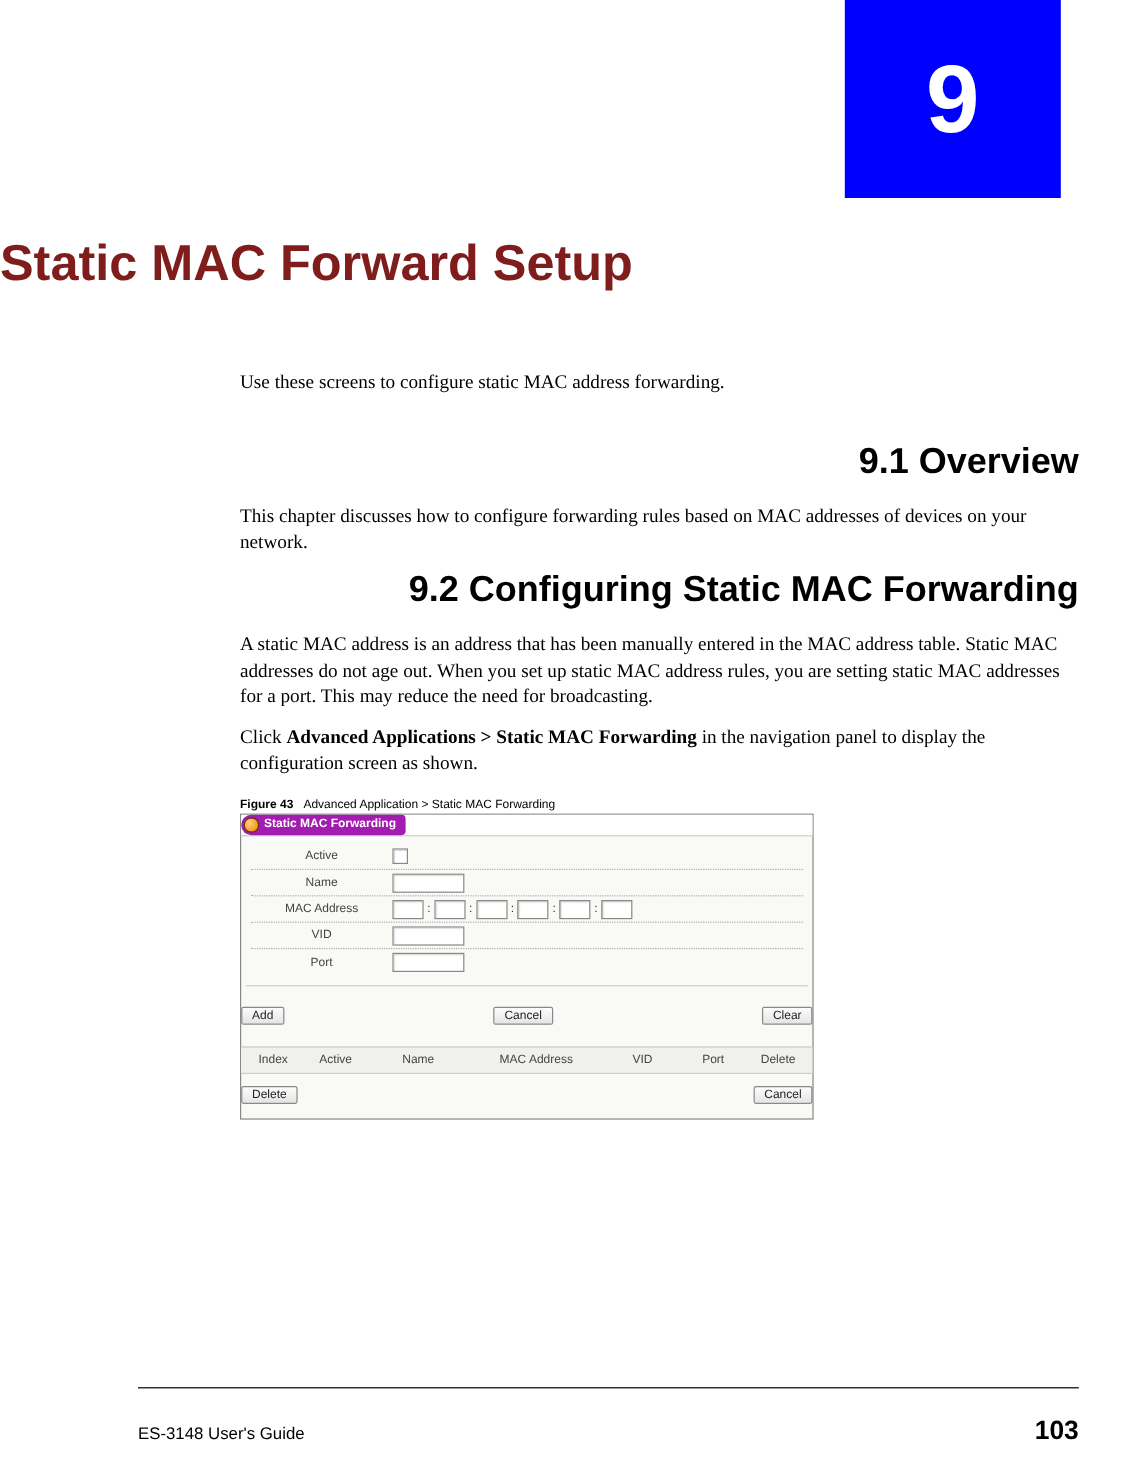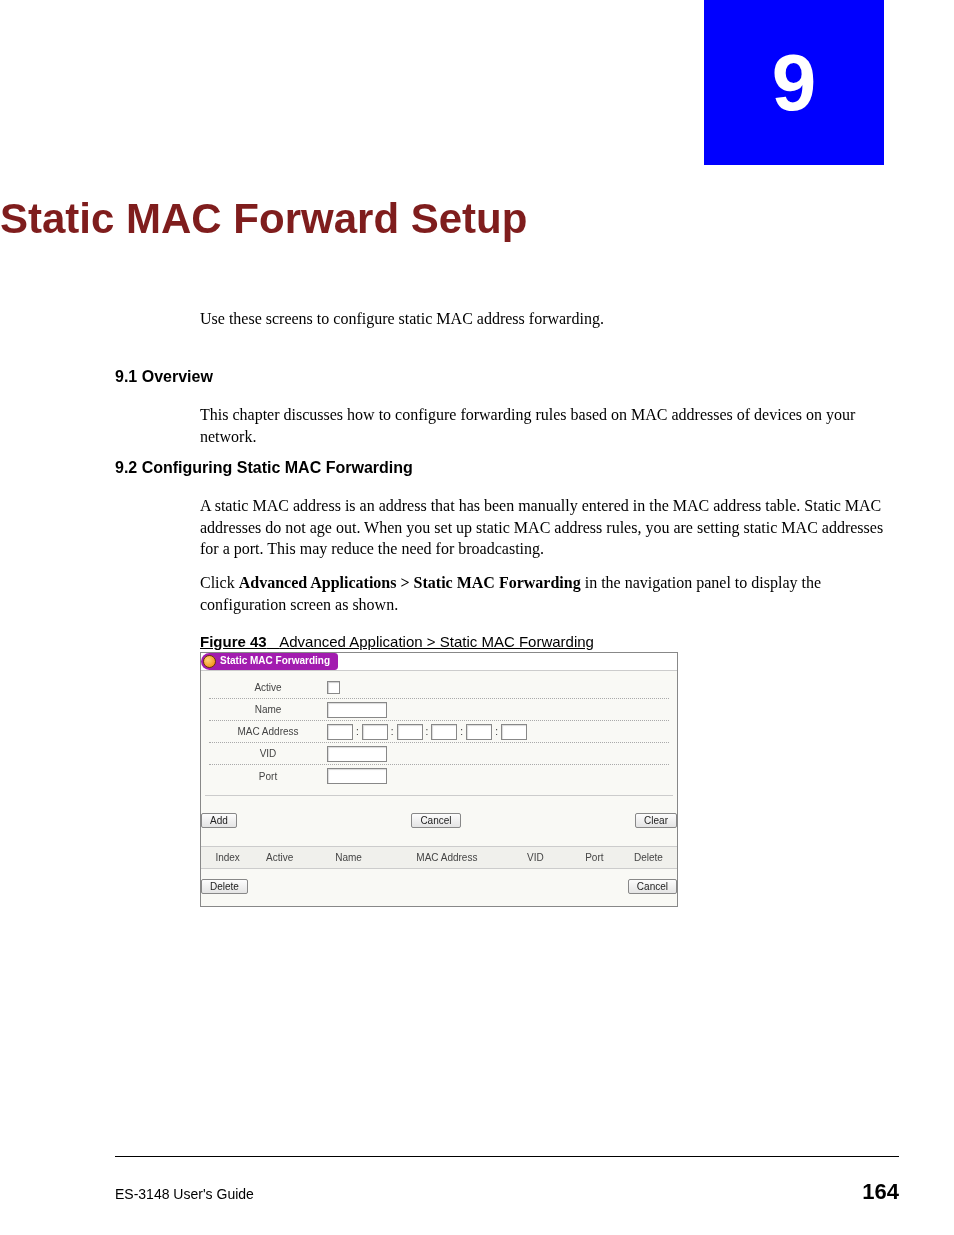--- a/index.html
+++ b/index.html
@@ -45,42 +45,42 @@
       left: 115px;
       right: 55px;
     }
     .intro-text {
       font-size: 16px;
       margin-left: 85px;
       margin-bottom: 40px;
     }
     .section-heading {
       font-family: Arial, Helvetica, sans-serif;
-      font-size: 16px;
+      font-size: 30px;
       font-weight: bold;
       margin-bottom: 18px;
       margin-top: 10px;
+      text-align: right;
     }
     .body-text {
       font-size: 16px;
       margin-left: 85px;
       margin-bottom: 12px;
       line-height: 1.35;
     }
     .link-text {
       color: #0000ff;
     }
     .bold { font-weight: bold; }
     .figure-caption {
       font-family: Arial, Helvetica, sans-serif;
-      font-size: 15px;
+      font-size: 10px;
       margin-left: 85px;
       margin-top: 18px;
       margin-bottom: 2px;
-      text-decoration: underline;
     }
     .figure-caption .fig-label { font-weight: bold; }
     
     
     .figure-screenshot {
       margin-left: 85px;
       width: 478px;
       border: 1px solid #888;
       background: #f9f9f5;
       font-family: Arial, Helvetica, sans-serif;
@@ -306,14 +306,14 @@
 
     <div class="button-row" style="padding:10px 0 12px 0">
       <span class="btn">Delete</span>
       <span class="btn">Cancel</span>
     </div>
   </div>
 </div>
 
 <div class="footer">
   <span class="footer-left">ES-3148 User's Guide</span>
-  <span class="footer-right">164</span>
+  <span class="footer-right">103</span>
 </div>
 
 </body></html>

